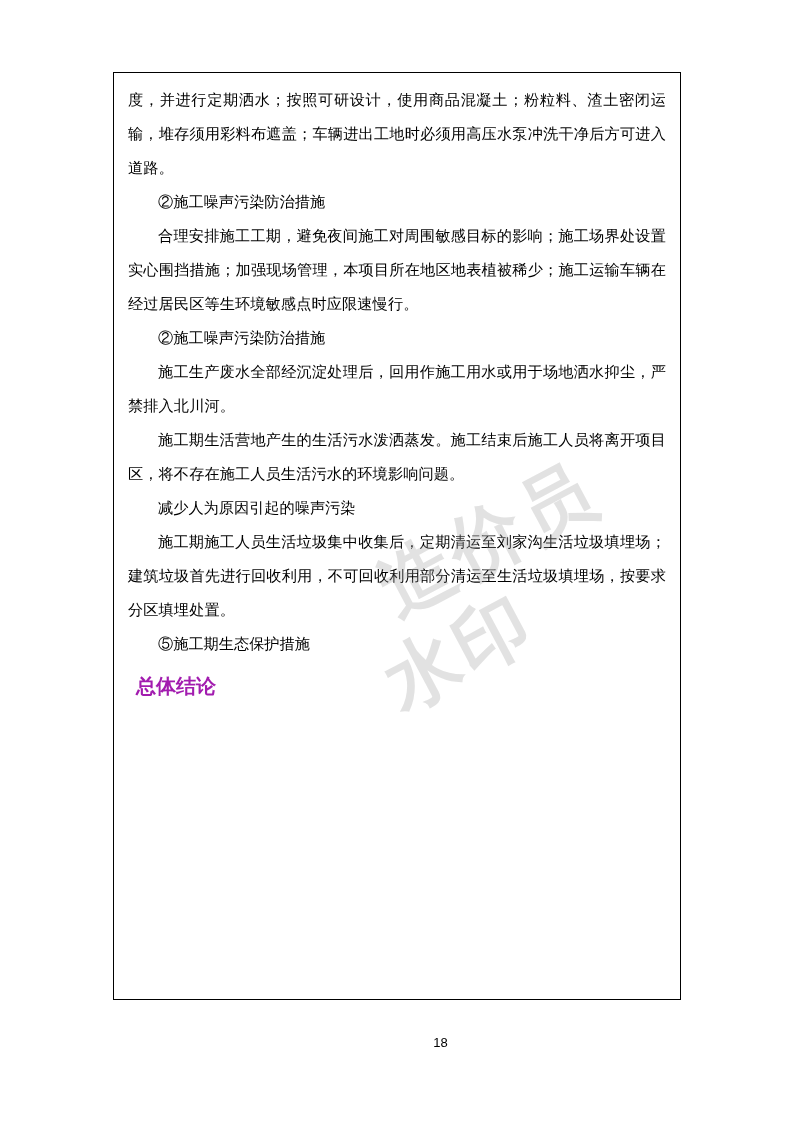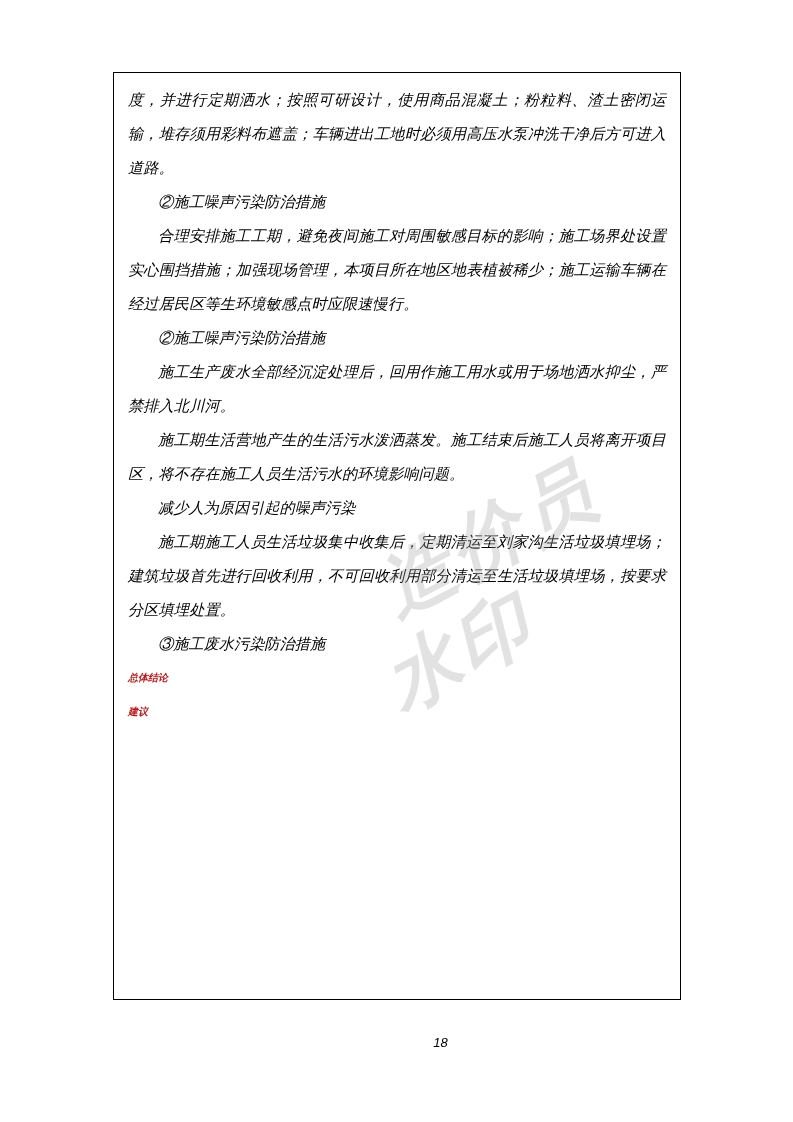--- a/index.html
+++ b/index.html
@@ -13,21 +13,20 @@
     position: relative;
     font-family: "Liberation Sans", sans-serif;
     overflow: hidden;
   }
   .page {
     position: absolute;
     left: 0; top: 0;
     width: 793px;
     height: 967px;
     background: #ffffff;
-    font-style: italic;
   }
   .doc-frame {
     position: absolute;
     left: 113px;
     top: 72px;
     width: 568px;
     height: 928px;
     border: 1px solid #000000;
     box-sizing: border-box;
     overflow: hidden;
@@ -46,25 +45,25 @@
     color: #000000;
     text-align: justify;
     text-justify: inter-ideograph;
     margin: 0;
     letter-spacing: 0.1px;
   }
   .indent {
     text-indent: 30px;
   }
   .heading {
-    font-size: 10px;
+    font-size: 20px;
     line-height: 34px;
-    color: #b91c1c;
+    color: #a21caf;
     font-weight: bold;
-    margin: 0;
+    margin: 8px;
   }
   .sub-heading {
     font-size: 15.2px;
     line-height: 34px;
     color: #000000;
     margin: 0;
     text-indent: 30px;
   }
   .page-number {
     position: absolute;
@@ -113,27 +112,26 @@
       <p class="sub-heading">②施工噪声污染防治措施</p>
 
       <p class="para indent">施工生产废水全部经沉淀处理后，回用作施工用水或用于场地洒水抑尘，严禁排入北川河。</p>
 
       <p class="para indent">施工期生活营地产生的生活污水泼洒蒸发。施工结束后施工人员将离开项目区，将不存在施工人员生活污水的环境影响问题。</p>
 
       <p class="sub-heading">减少人为原因引起的噪声污染</p>
 
       <p class="para indent">施工期施工人员生活垃圾集中收集后，定期清运至刘家沟生活垃圾填埋场；建筑垃圾首先进行回收利用，不可回收利用部分清运至生活垃圾填埋场，按要求分区填埋处置。</p>
 
-      <p class="sub-heading">③施工废水污染防治措施</p>
+      <p class="sub-heading">⑤施工期生态保护措施</p>
 
 
       <p class="heading">总体结论</p>
 
 
-      <p class="heading">建议</p>
 
     </div>
 
     <div class="watermark">
       <span class="wm-l1">造价员</span>
       <span class="wm-l2">水印</span>
     </div>
   </div>
 
   <div class="page-number">18</div>

